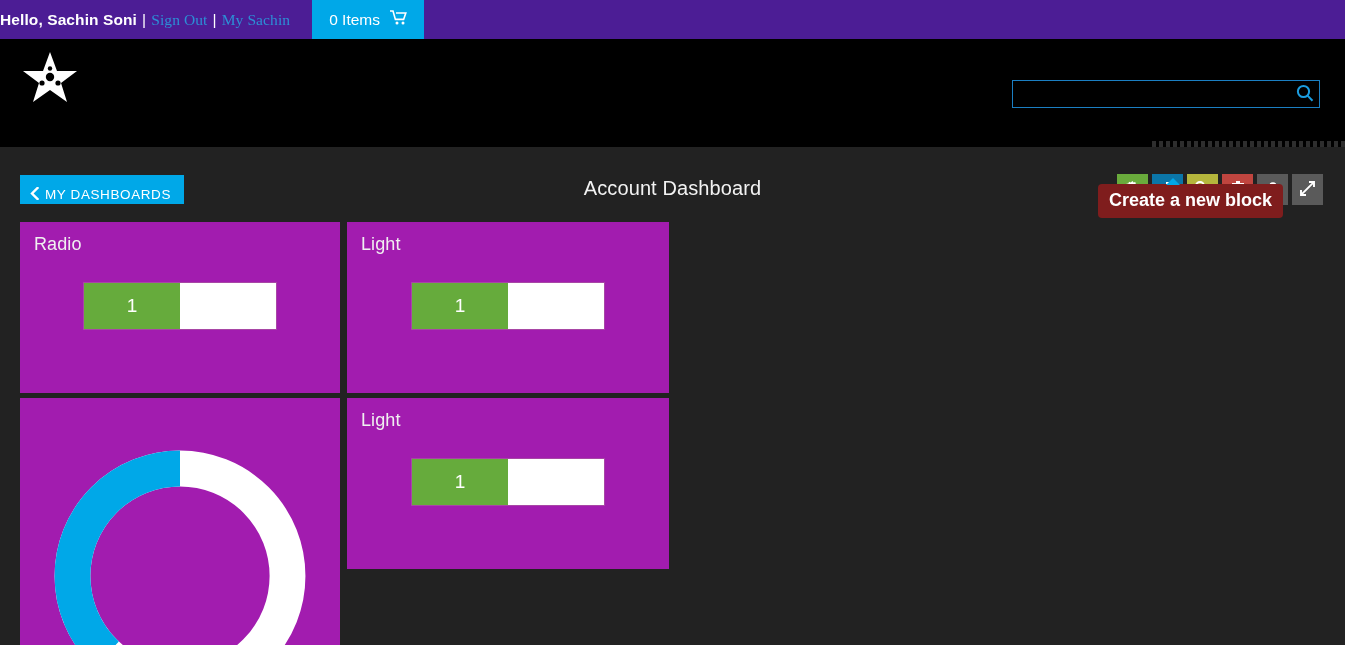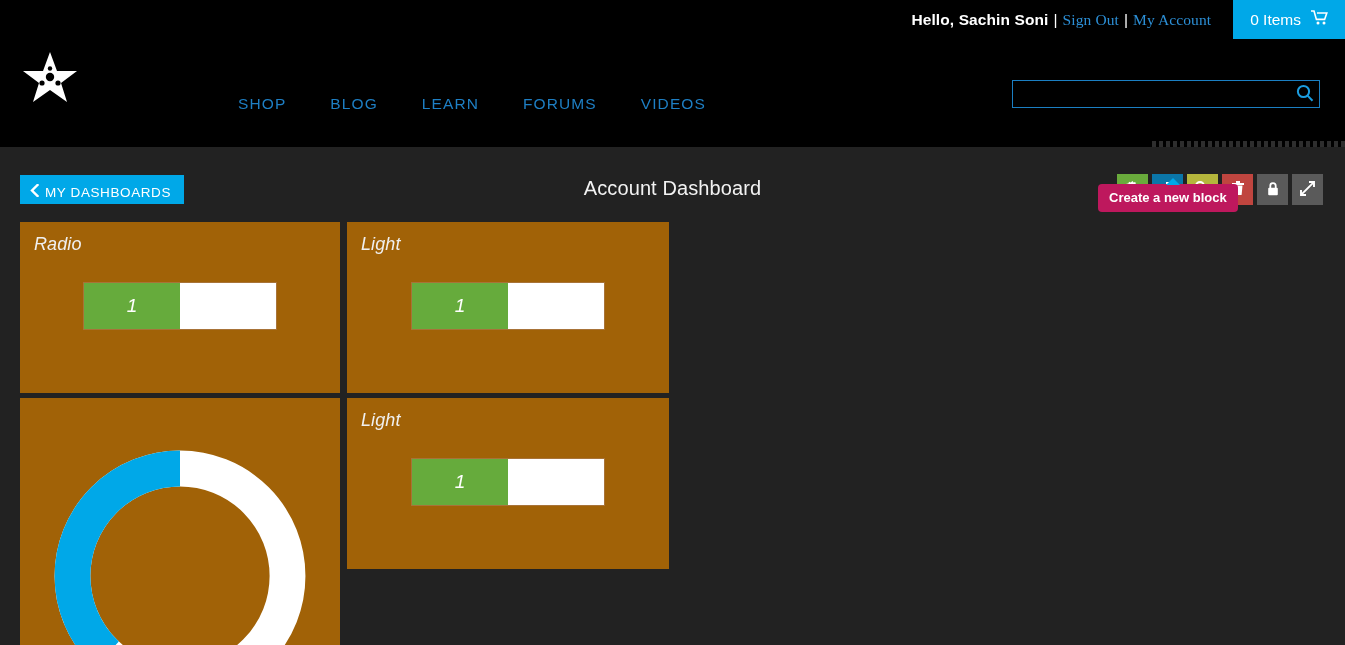--- a/index.html
+++ b/index.html
@@ -6,24 +6,23 @@
   html, body {
     width: 1345px; height: 645px;
     background: #222222;
     font-family: "Liberation Sans", sans-serif;
     overflow: hidden;
   }
 
   
   .topbar {
     height: 39px;
-    background: #000000;
+    background: #4c1d95;
     display: flex;
     align-items: stretch;
-    justify-content: flex-end;
   }
   .account-strip {
     display: flex;
     align-items: center;
     font-size: 15.5px;
     font-weight: bold;
     color: #ffffff;
     padding-right: 22px;
     letter-spacing: .1px;
   }
@@ -119,25 +118,25 @@
     position: relative;
     height: 75px;
   }
   .my-dash-btn {
     position: absolute;
     left: 20px; top: 28px;
     background: #00a8e8;
     color: #ffffff;
     border: none;
     height: 29px;
-    padding: 5px 13px 0 10px;
+    padding: 12px 13px 0 10px;
     font-size: 13.5px;
     letter-spacing: .6px;
     cursor: pointer;
-    display: flex; align-items: center; gap: 6px;
+    display: flex; align-items: flex-start; gap: 6px;
     font-family: "Liberation Sans", sans-serif;
   }
   .dash-title {
     position: absolute;
     left: 0; right: 0; top: 30px;
     text-align: center;
     color: #f2f2f2;
     font-size: 20px;
     letter-spacing: .1px;
     pointer-events: none;
@@ -150,23 +149,23 @@
   }
   .tool-btn {
     width: 31px; height: 31px;
     border: none;
     display: flex; align-items: center; justify-content: center;
     cursor: pointer;
   }
   .tooltip {
     position: absolute;
     left: 1098px; top: 37px;
-    background: #be185d;
-    color: #ffffff;
-    font-size: 13px;
+    background: #7f1d1d;
+    color: #ffffff;
+    font-size: 18px;
     font-weight: bold;
     padding: 6px 11px 7px;
     border-radius: 4px;
     white-space: nowrap;
   }
   .tooltip:after {
     content: "";
     position: absolute;
     top: -6px; left: 68px;
     border-left: 7px solid transparent;
@@ -174,23 +173,22 @@
     border-bottom: 7px solid #00a8e8;
   }
 
   
   .grid {
     position: absolute;
     left: 20px; top: 75px; right: 0; bottom: 0;
   }
   .block {
     position: absolute;
-    background: #a16207;
+    background: #a21caf;
     overflow: hidden;
-    font-style: italic;
   }
   .block-title {
     color: #f0f0f0;
     font-size: 18px;
     padding: 12px 0 0 14px;
     letter-spacing: .1px;
   }
   .toggle {
     position: absolute;
     display: flex;
@@ -224,21 +222,21 @@
 </style>
 </head>
 <body>
 
 <div class="topbar">
   <div class="account-strip">
     <span>Hello, Sachin Soni</span>
     <span class="sep">|</span>
     <a href="#">Sign Out</a>
     <span class="sep">|</span>
-    <a href="#">My Account</a>
+    <a href="#">My Sachin</a>
   </div>
   <div class="cart-btn">
     <span>0 Items</span>
     <span class="cart-icon">
       <svg width="17" height="15" viewBox="0 0 17 15">
         <path d="M0 1h3l2.4 8.4h8.2l2.2-6.4H6" fill="none" stroke="#fff" stroke-width="1.6"></path>
         <circle cx="7" cy="13" r="1.5" fill="#fff"></circle>
         <circle cx="13" cy="13" r="1.5" fill="#fff"></circle>
       </svg>
     </span>
@@ -255,27 +253,20 @@
         <g fill="#000000">
           <circle cx="32" cy="27" r="4.2"></circle>
           <circle cx="24" cy="33" r="2.6"></circle>
           <circle cx="40" cy="33" r="2.6"></circle>
           <circle cx="32" cy="18.5" r="2.2"></circle>
         </g>
       </svg>
     </span>
   </div>
 
-  <nav class="mainnav">
-    <a href="#">SHOP</a>
-    <a href="#">BLOG</a>
-    <a href="#">LEARN</a>
-    <a href="#">FORUMS</a>
-    <a href="#">VIDEOS</a>
-  </nav>
 
   <div class="searchbox">
     <input type="text" value="" placeholder="" style="">
     <button class="search-btn">
       <span>
         <svg width="18" height="18" viewBox="0 0 18 18">
           <circle cx="7.5" cy="7.5" r="5.6" fill="none" stroke="#1b9de0" stroke-width="2"></circle>
           <line x1="11.6" y1="11.6" x2="16.5" y2="16.8" stroke="#1b9de0" stroke-width="2"></line>
         </svg>
       </span>

